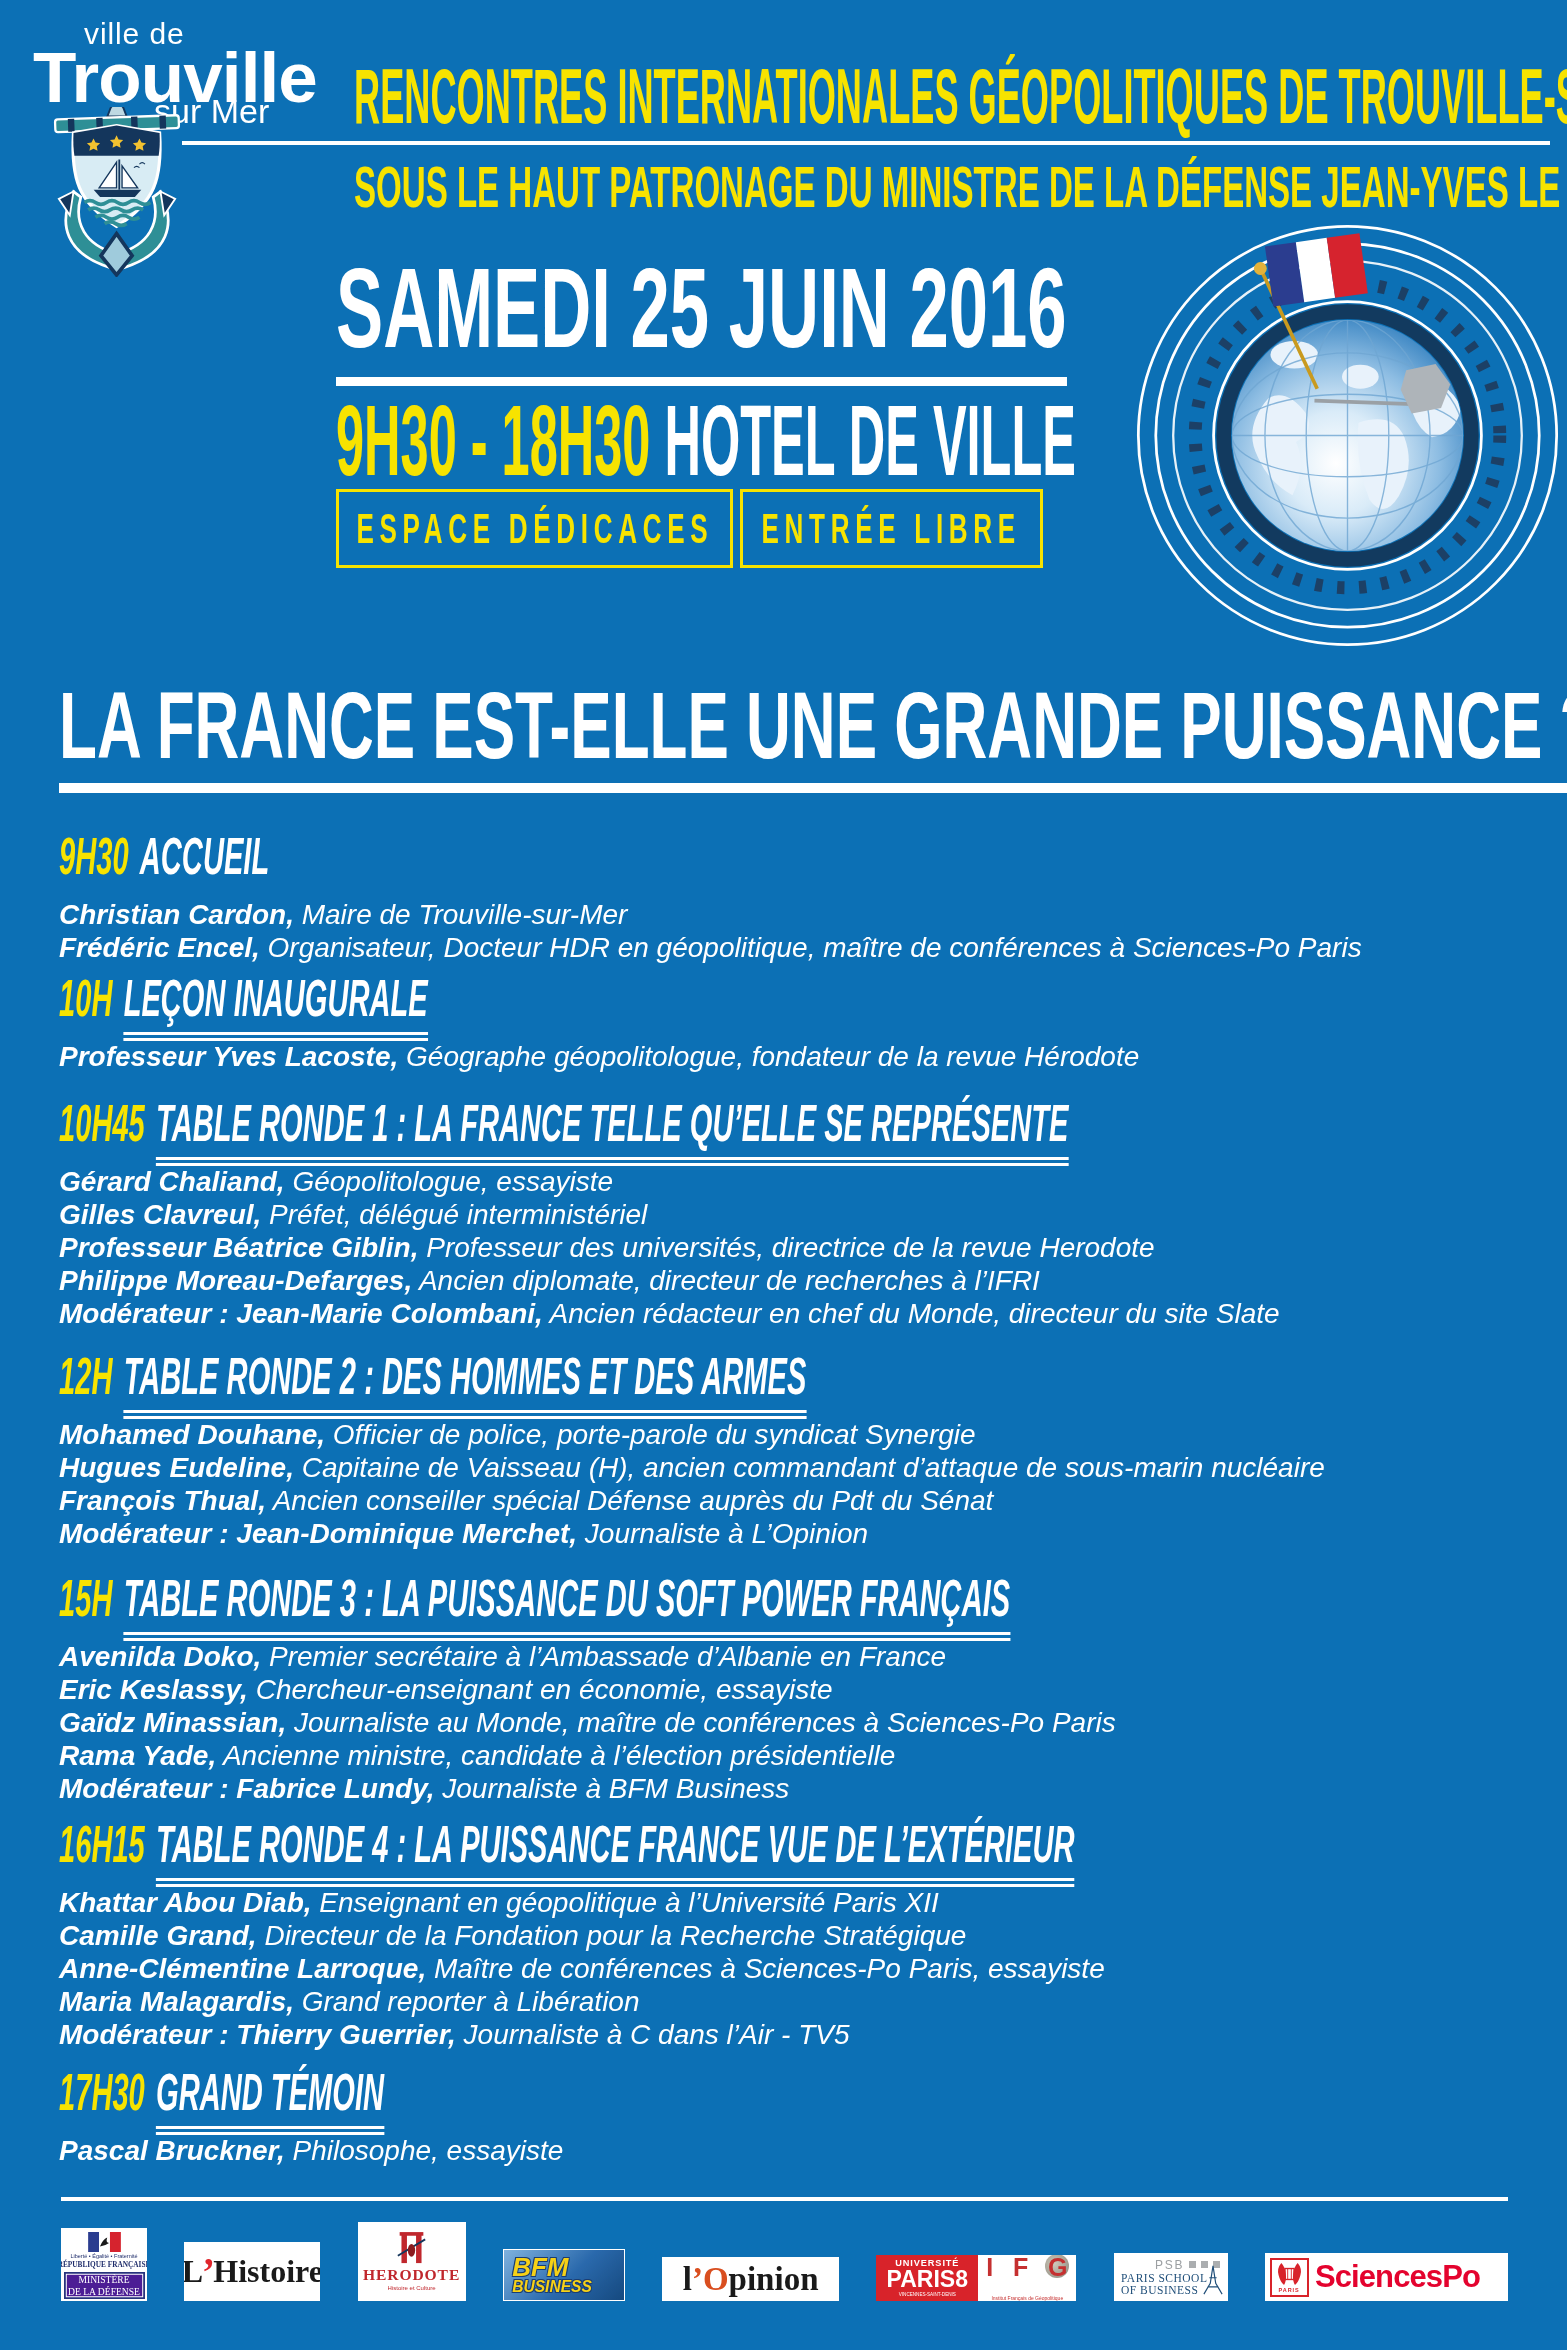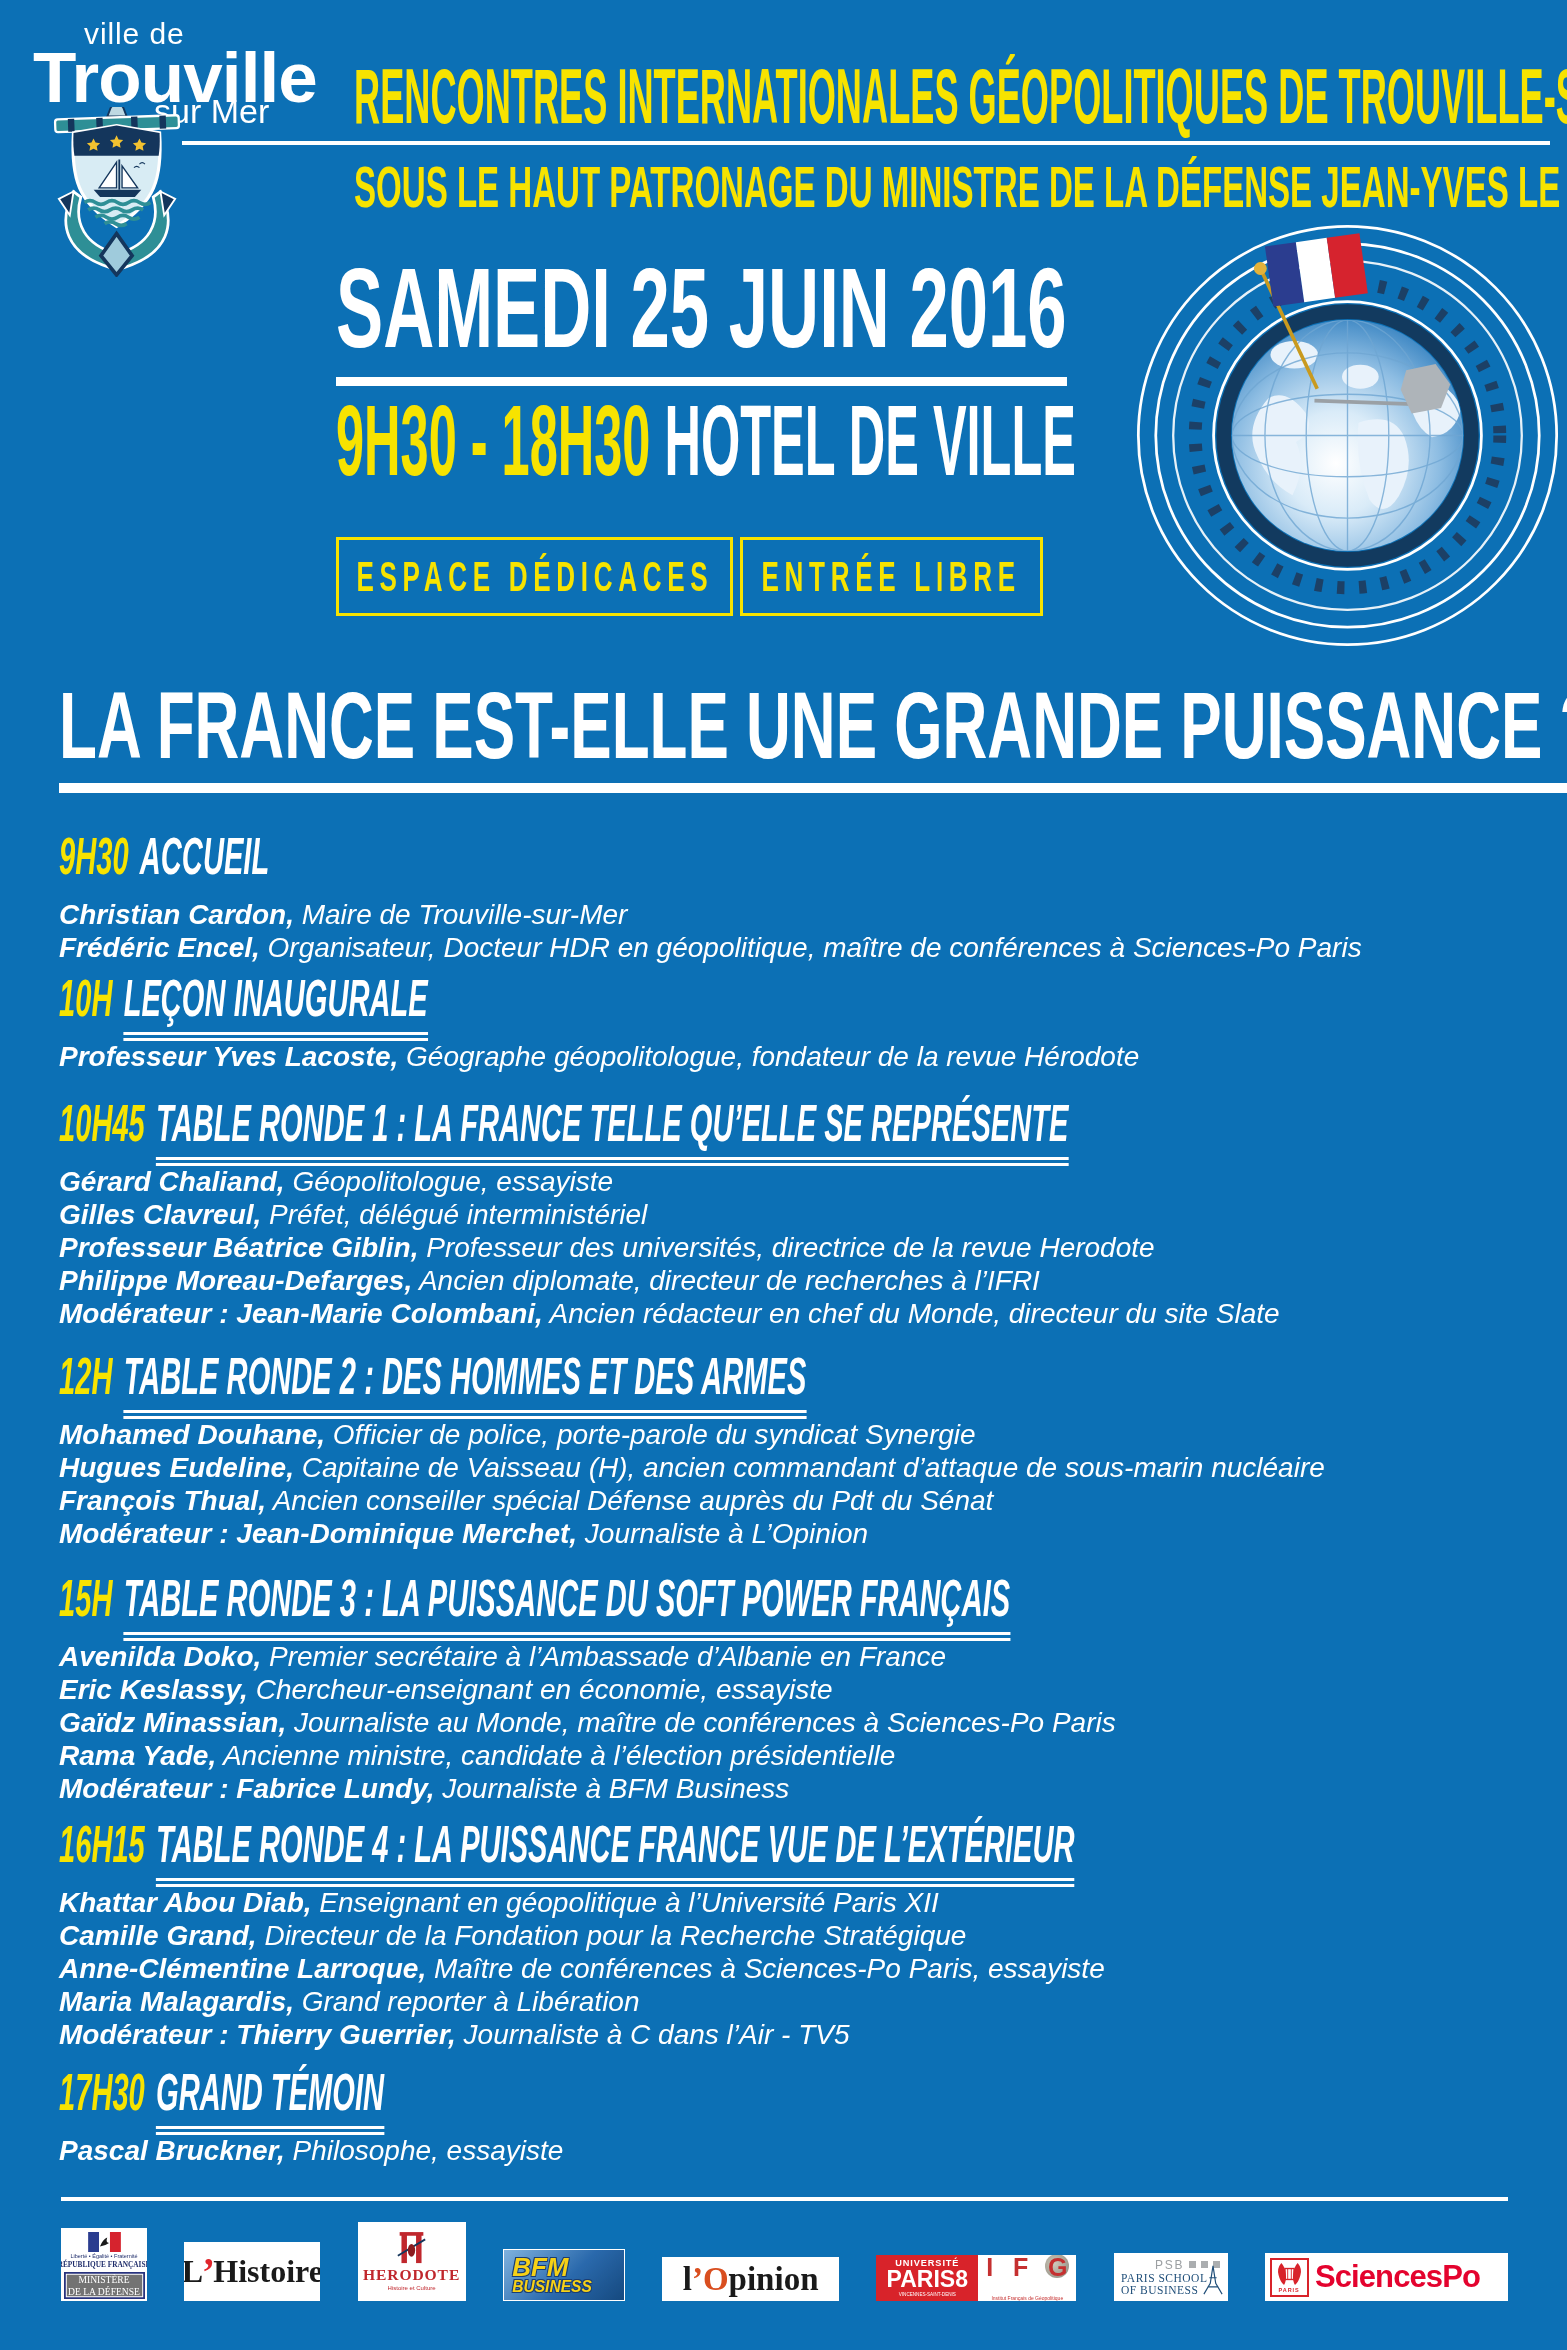--- a/index.html
+++ b/index.html
@@ -23,21 +23,21 @@
   .banner-rule{position:absolute;left:182px;top:141px;width:1368px;height:3.7px;background:#fff;}
   .banner-2{position:absolute;left:354px;top:158px;font-size:57px;color:var(--yellow);transform:scaleX(.58);}
 
   
   .samedi{position:absolute;left:336px;top:250px;font-size:114px;color:#fff;transform:scaleX(.62);
           border-bottom:9.2px solid #fff;padding-bottom:11px;}
   .hours-line{position:absolute;left:336px;top:389px;font-size:101px;transform:scaleX(.50);}
   .hours-line .hrs{color:var(--yellow);}
   .hours-line .venue{color:#fff;}
   .badge{position:absolute;top:489px;height:79px;border:3.7px solid var(--yellow);
-         display:flex;align-items:center;justify-content:center;margin-top:48px;}
+         display:flex;align-items:center;justify-content:center;}
   .badge-1{left:336px;width:397px;}
   .badge-2{left:740px;width:303px;}
   .badge span{font-size:42px;font-weight:bold;color:var(--yellow);letter-spacing:9.2px;
               transform:scaleX(.62);white-space:nowrap;display:inline-block;}
 
   
   .question{position:absolute;left:59px;top:678px;font-size:94px;color:#fff;transform:scaleX(.66);
             border-bottom:10px solid #fff;padding-bottom:9.2px;}
 
   
@@ -52,21 +52,21 @@
 
   
   .partners-rule{position:absolute;left:61px;top:2197px;width:1447px;height:3.7px;background:#fff;}
   .partners{position:absolute;left:61px;top:2202px;width:1447px;height:99px;
             display:flex;align-items:flex-end;justify-content:space-between;}
   .card{background:#fff;display:flex;flex-direction:column;align-items:center;justify-content:center;
         overflow:hidden;flex-shrink:0;}
   .c-defense{width:86px;height:73px;padding-top:2.8px;gap:0.9px;}
   .c-defense .motto{font-size:5.5px;color:#1F2D6B;white-space:nowrap;}
   .c-defense .rep{font-family:"Liberation Serif",serif;font-size:7.3px;font-weight:bold;color:#1F2D6B;white-space:nowrap;}
-  .c-defense .minbox{margin-top:1.8px;width:81px;height:27.5px;background:#737373;color:#fff;
+  .c-defense .minbox{margin-top:1.8px;width:81px;height:27.5px;background:#4c1d95;color:#fff;
       font-family:"Liberation Serif",serif;font-size:9.6px;line-height:11.5px;text-align:center;
       display:flex;flex-direction:column;justify-content:center;box-shadow:inset 0 0 0 1.8px #28337E, inset 0 0 0 2.8px #fff;}
   .c-histoire{width:136px;height:59px;flex-direction:row;font-family:"Liberation Serif",serif;
       font-size:32px;font-weight:bold;color:#1a1a1a;}
   .c-histoire .accent{color:#E0252B;font-size:39px;line-height:27.5px;margin:0 -1.8px 0 -0.9px;}
   .c-herodote{width:108px;height:79px;gap:0.9px;}
   .c-herodote .hname{font-family:"Liberation Serif",serif;font-size:15.6px;font-weight:bold;color:#C0272D;letter-spacing:0.9px;}
   .c-herodote .htag{font-size:6px;color:#C0272D;}
   .c-bfm{width:122px;height:52px;background:linear-gradient(135deg,#7FB2DE 0%,#2A69AC 55%,#15497F 100%);
       border:1.8px solid #fff;align-items:flex-start;padding:2.8px 8.3px;}

